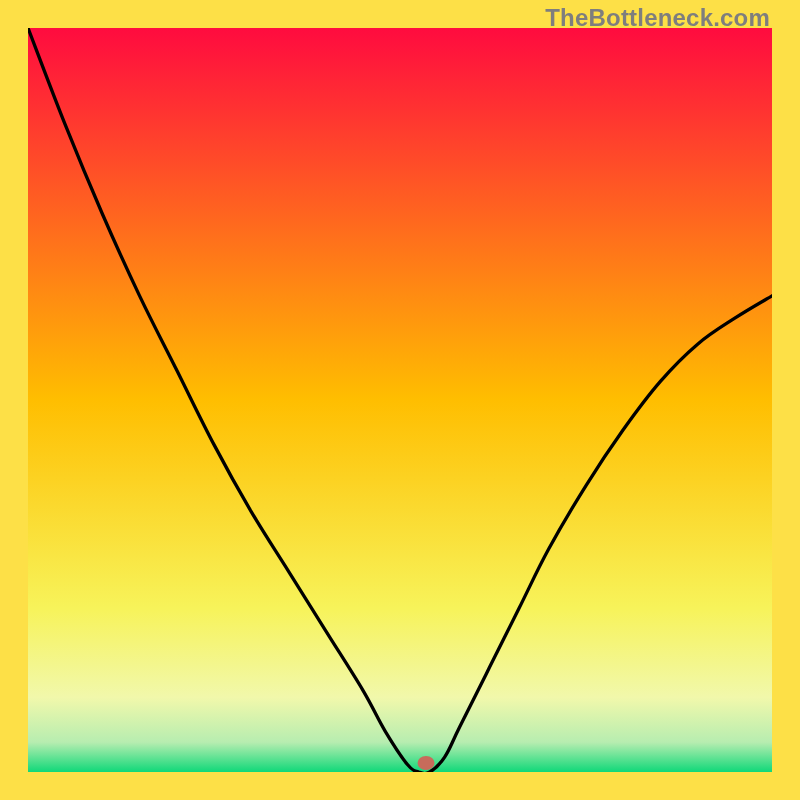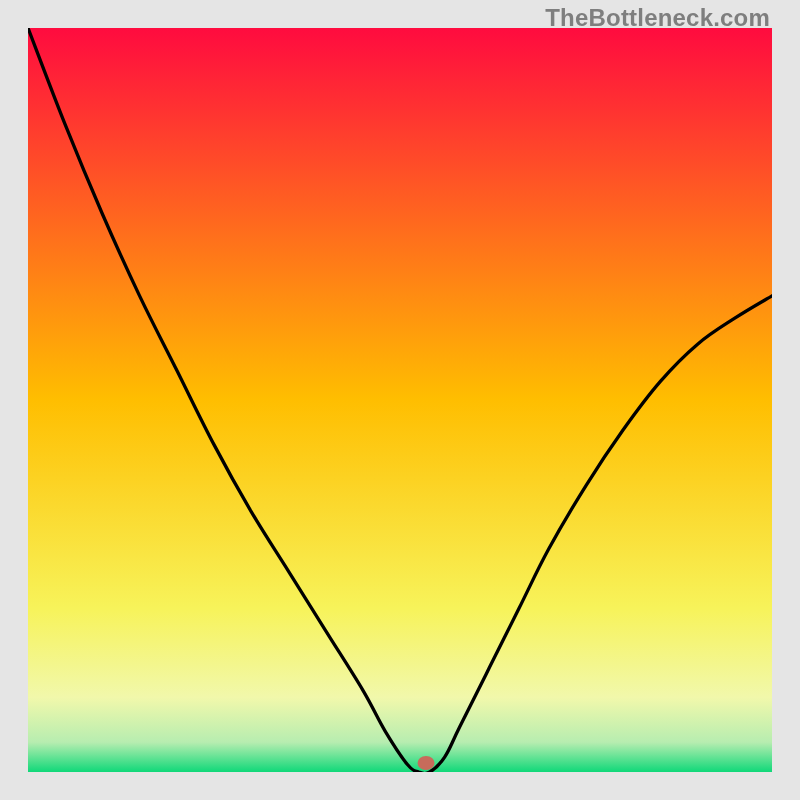--- a/index.html
+++ b/index.html
@@ -9,21 +9,21 @@
     height: 800px;
     background: #000;
     overflow: hidden;
   }
   .frame {
     position: absolute;
     left: 0;
     top: 0;
     width: 800px;
     height: 800px;
-    background: #e5e5e5;
+    background: #fde047;
   }
   .plot {
     position: absolute;
     left: 28px;
     top: 28px;
     width: 744px;
     height: 744px;
     overflow: hidden;
   }
   .watermark {

